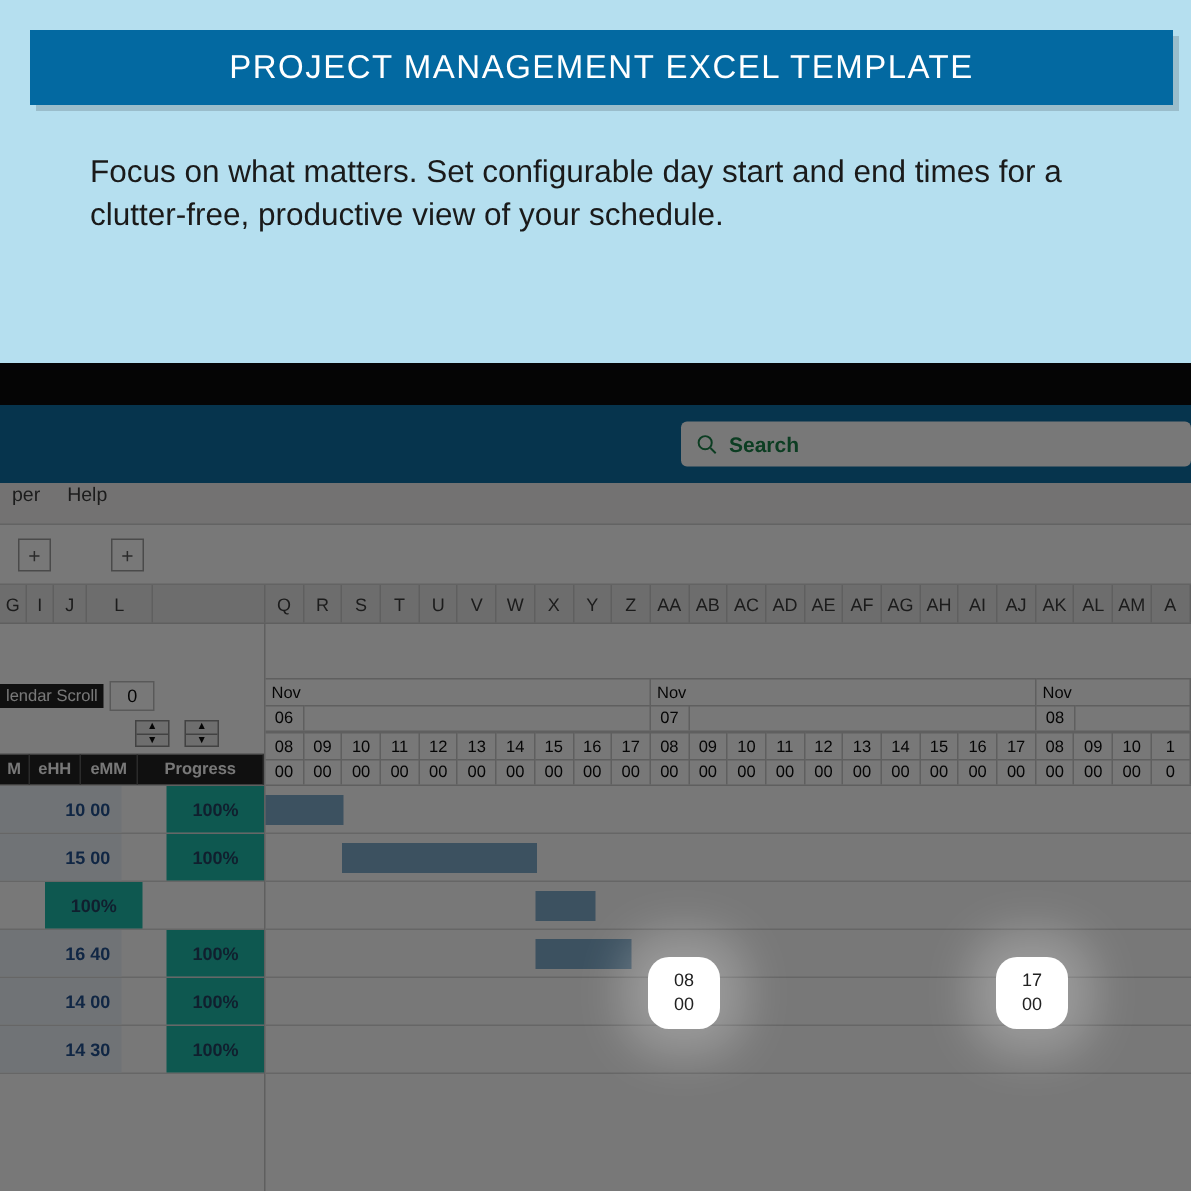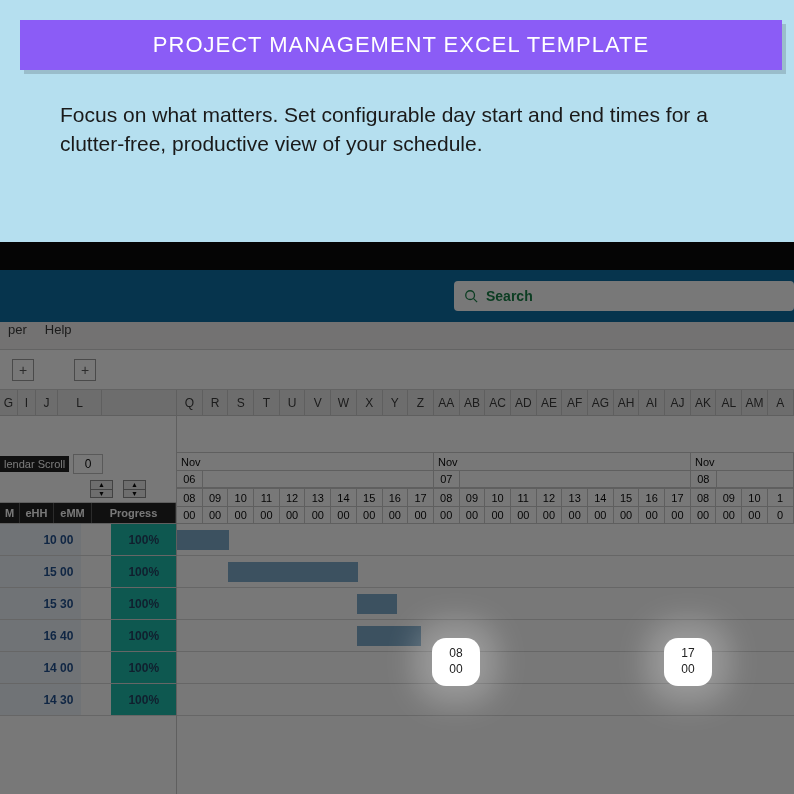--- a/index.html
+++ b/index.html
@@ -5,21 +5,21 @@
   * { margin: 0; padding: 0; box-sizing: border-box; }
   body {
     width: 794px;
     height: 794px;
     background: #b5dfef;
     font-family: 'Segoe UI', Arial, sans-serif;
     position: relative;
     overflow: hidden;
   }
   .banner {
-    background: #8b5cf6;
+    background: #0369a1;
     color: #fff;
     text-align: center;
     padding: 12px 0;
     margin: 20px 12px 30px 20px;
     font-size: 22px;
     font-weight: 400;
     letter-spacing: 1px;
     box-shadow: 4px 4px 0 rgba(0,0,0,0.15);
   }
   .promo {
@@ -318,21 +318,20 @@
         <div id="task-rows">
             <div class="task-row">
               <div class="time">10 00</div>
               <div class="prog">100%</div>
             </div>
             <div class="task-row">
               <div class="time">15 00</div>
               <div class="prog">100%</div>
             </div>
             <div class="task-row">
-              <div class="time">15 30</div>
               <div class="prog">100%</div>
             </div>
             <div class="task-row">
               <div class="time">16 40</div>
               <div class="prog">100%</div>
             </div>
             <div class="task-row">
               <div class="time">14 00</div>
               <div class="prog">100%</div>
             </div>

